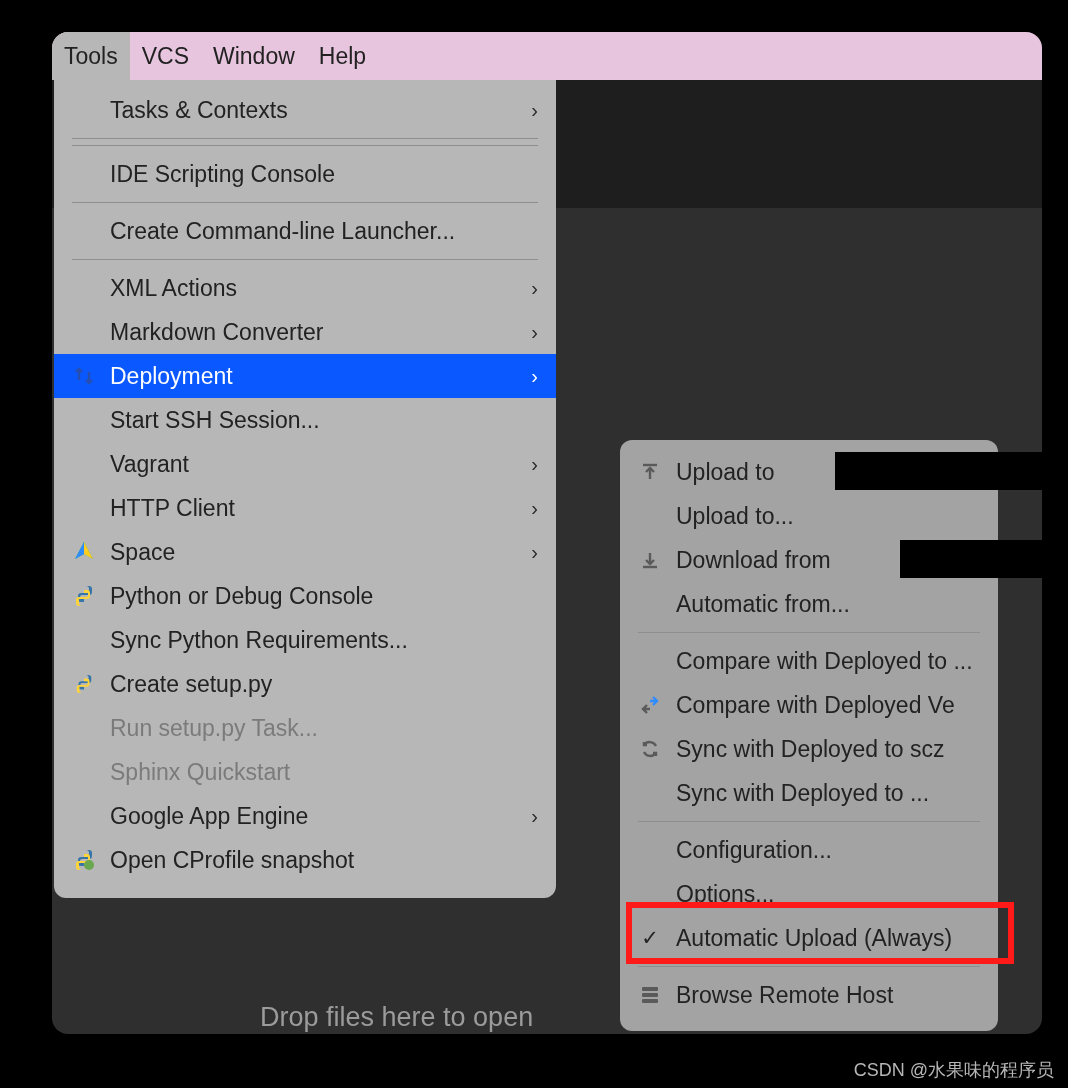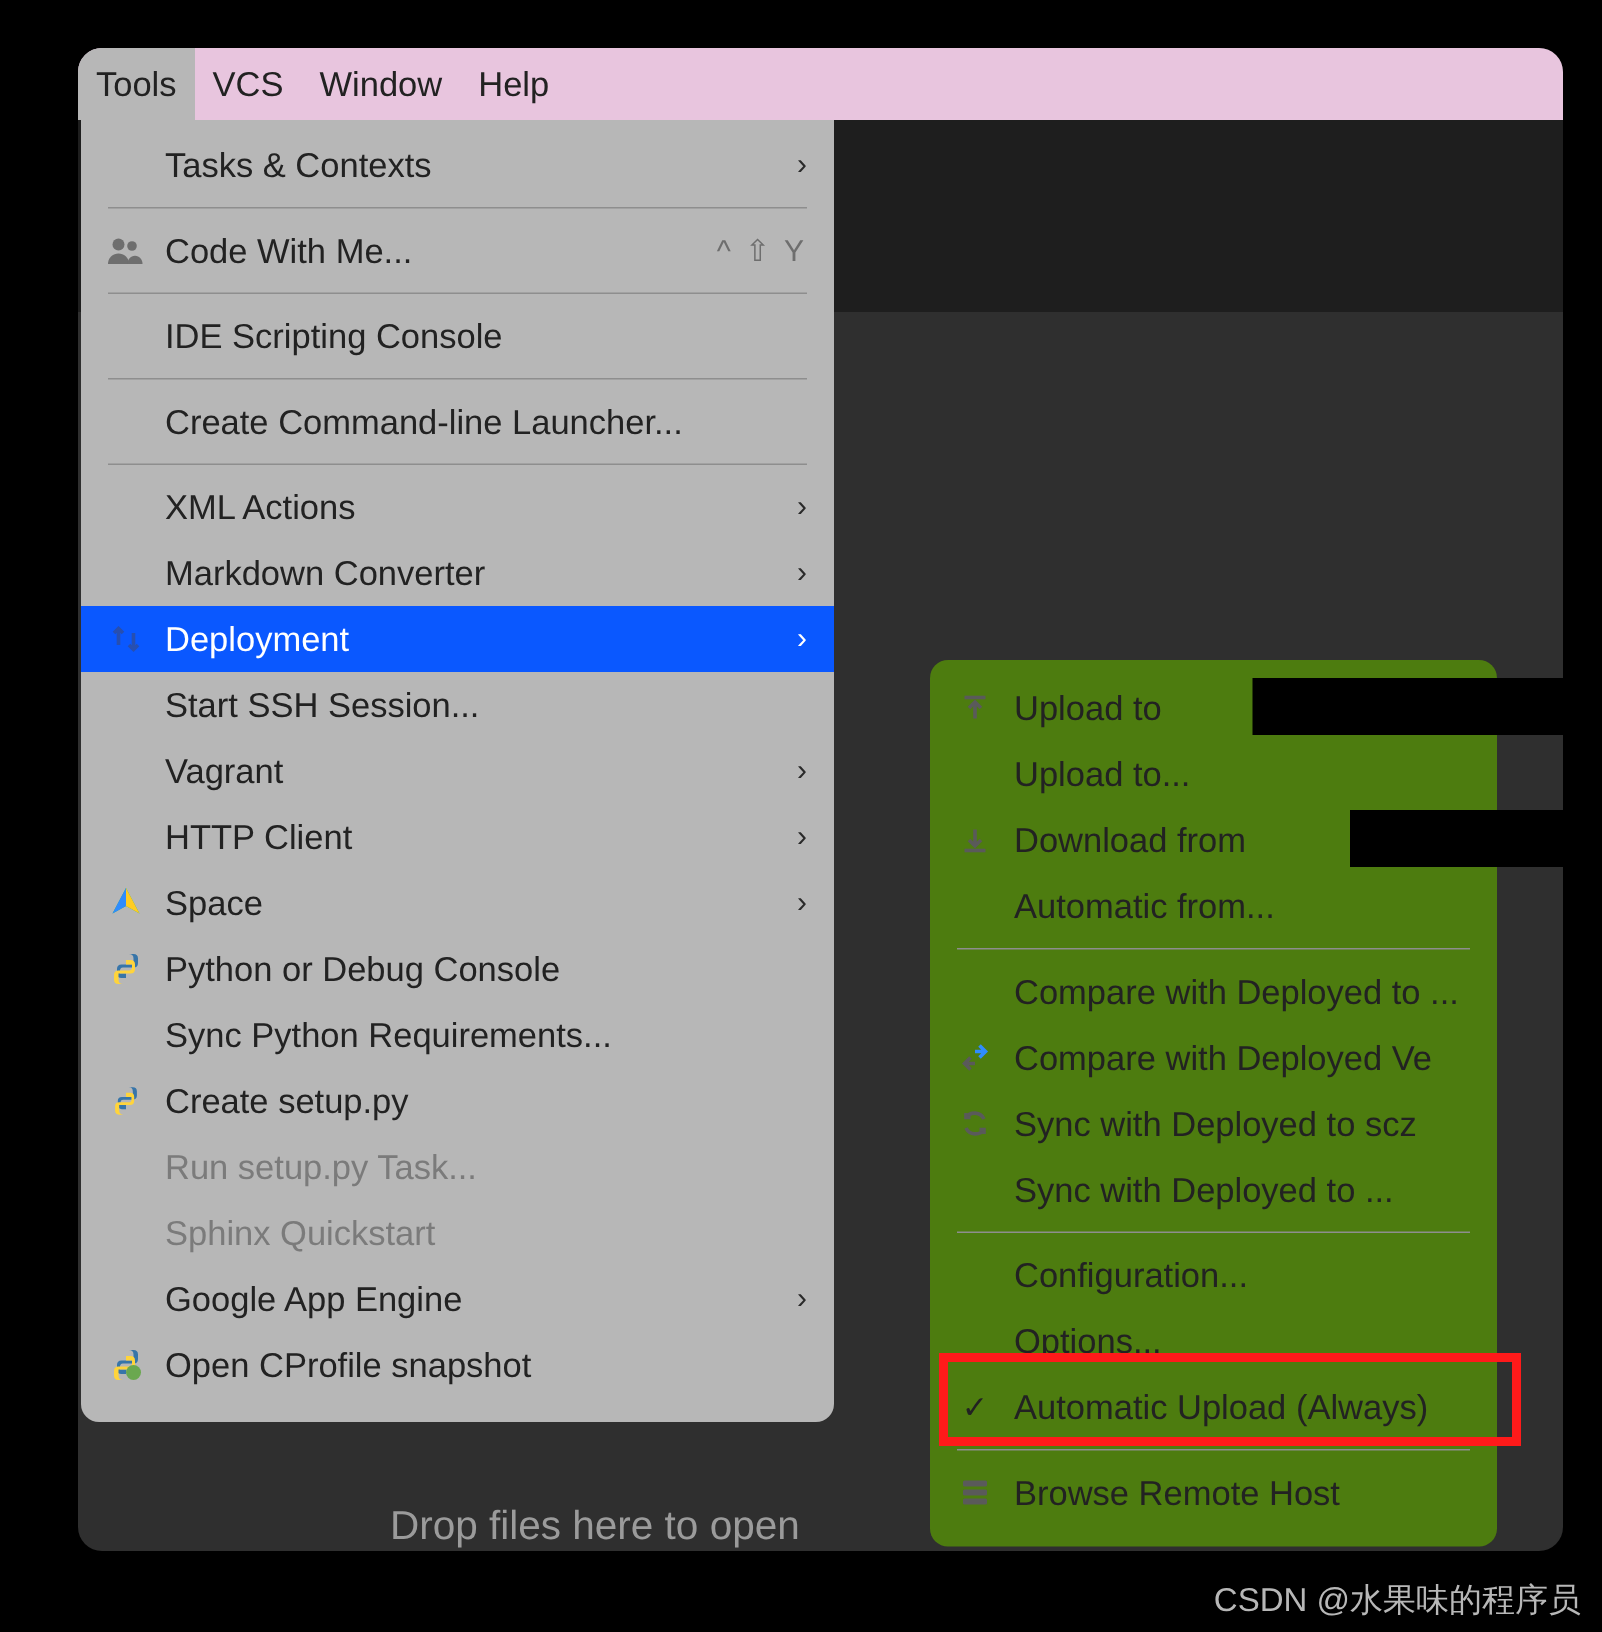--- a/index.html
+++ b/index.html
@@ -103,21 +103,21 @@
     display: flex;
     align-items: center;
     justify-content: center;
   }
   
   .sub {
     position: absolute;
     left: 620px;
     top: 440px;
     width: 378px;
-    background: #4d7c0f;
+    background: #a3a3a3;
     border-radius: 12px;
     padding-top: 10px;
     padding-bottom: 14px;
     font-size: 23px;
     color: #222;
   }
   .sub .item { padding-left: 56px; padding-right: 16px; }
   .sub .item .label { flex: 1; white-space: nowrap; overflow: hidden; text-overflow: clip; }
   .sub .highlight {
     position: absolute;
@@ -127,21 +127,21 @@
   .sub .blackbox {
     position: absolute;
     background: #000;
   }
   .check { color:#222; font-size:21px; }
   .watermark {
     position: absolute;
     right: 14px;
     bottom: 6px;
     color: #b7b7b7;
-    font-size: 22px;
+    font-size: 18px;
   }
 </style>
 </head>
 <body>
 
 <div class="window">
   <div class="menubar">
     <div class="menu-item active">Tools</div>
     <div class="menu-item">VCS</div>
     <div class="menu-item">Window</div>
@@ -150,34 +150,20 @@
   <div class="darkband"></div>
   <div class="drop-text">Drop files here to open</div>
 </div>
 
 <div class="dropdown">
   <div class="item">
     <span class="label">Tasks &amp; Contexts</span>
       <span class="chev">›</span>
   </div>
   <div class="sep"></div>
-  <div class="item">
-    <span class="icon-slot">
-      <svg width="24" height="18" viewBox="0 0 24 18">
-          <g fill="#6e6e6e">
-            <circle cx="7" cy="5" r="4"></circle>
-            <circle cx="16" cy="6" r="3.2"></circle>
-            <path d="M0 18c0-4 3-7 7-7s7 3 7 7z"></path>
-            <path d="M13 18c0-3 2-5.5 5-5.5s5 2.5 5 5.5z"></path>
-          </g>
-        </svg>
-    </span>
-    <span class="label">Code With Me...</span>
-    <span class="shortcut">^ ⇧ Y</span>
-  </div>
   <div class="sep"></div>
   <div class="item">
     <span class="label">IDE Scripting Console</span>
   </div>
   <div class="sep"></div>
   <div class="item">
     <span class="label">Create Command-line Launcher...</span>
   </div>
   <div class="sep"></div>
   <div class="item">

